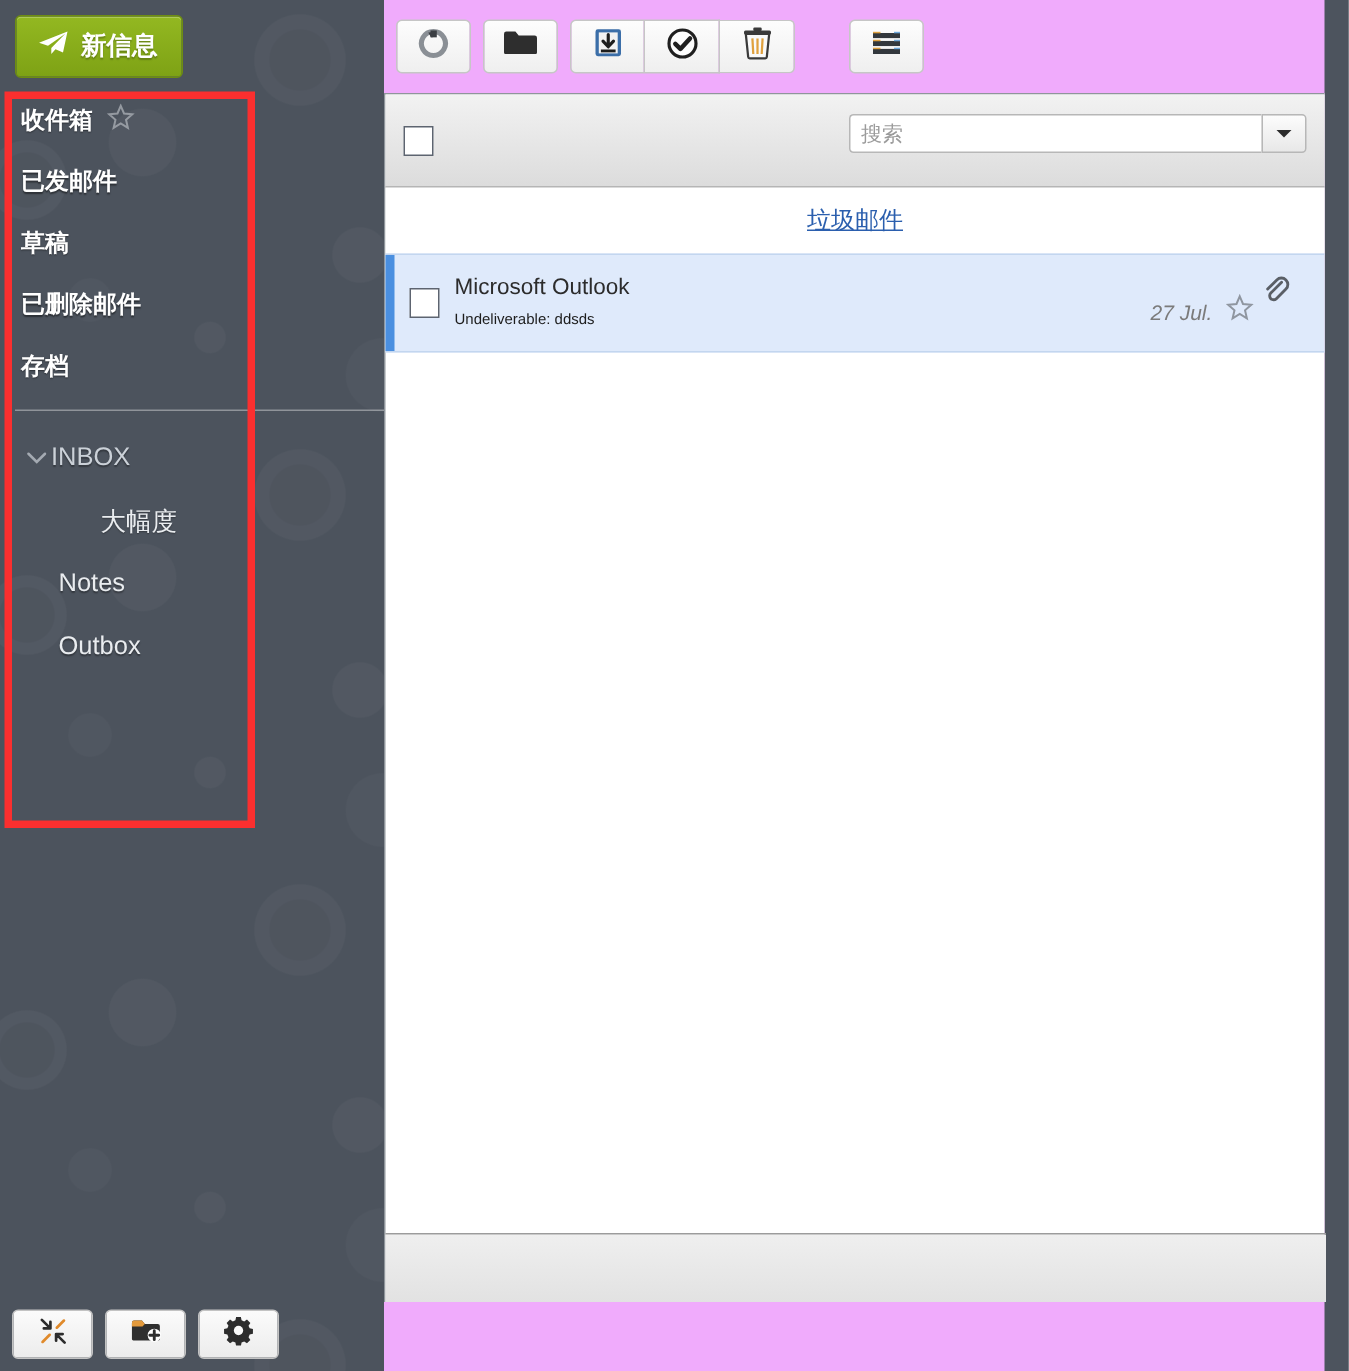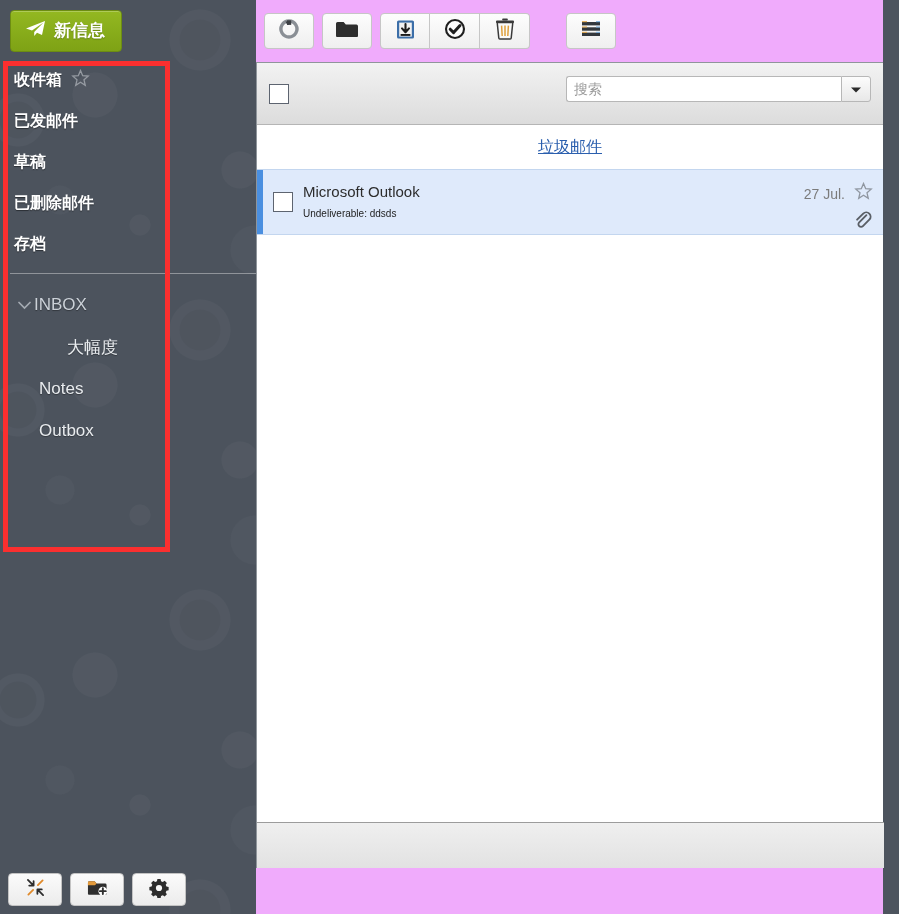--- a/index.html
+++ b/index.html
@@ -181,21 +181,21 @@
   .msg-accent {
     position: absolute; left: 0; top: 0;
     width: 6px; height: 100%; background: #4a8fe0;
   }
   .msg-cb-cell { width: 46px; display: flex; align-items: center; justify-content: center; padding-left: 6px; }
   .msg-body { flex: 1; padding: 11px 0 0 0; }
   .msg-from { font-size: 15px; color: #2c2c2c; line-height: 21px; }
   .msg-subject { font-size: 10px; color: #1d1d1d; line-height: 23px; }
   .msg-meta {
     width: 116px; padding: 12px 10px 0 0;
-    display: flex; flex-direction: column; align-items: flex-end; gap: 4px;
+    display: flex; flex-direction: row; gap: 4px; font-style: italic;
   }
   .msg-meta-top { display: flex; align-items: center; gap: 9px; }
   .msg-date { font-size: 14px; color: #7b7b7b; }
 
   #list-footer {
     position: absolute; left: 0; bottom: 0;
     width: 627px; height: 46px;
     background: linear-gradient(#efefef, #e2e2e2);
     border-top: 1px solid #9c9c9c;
   }

